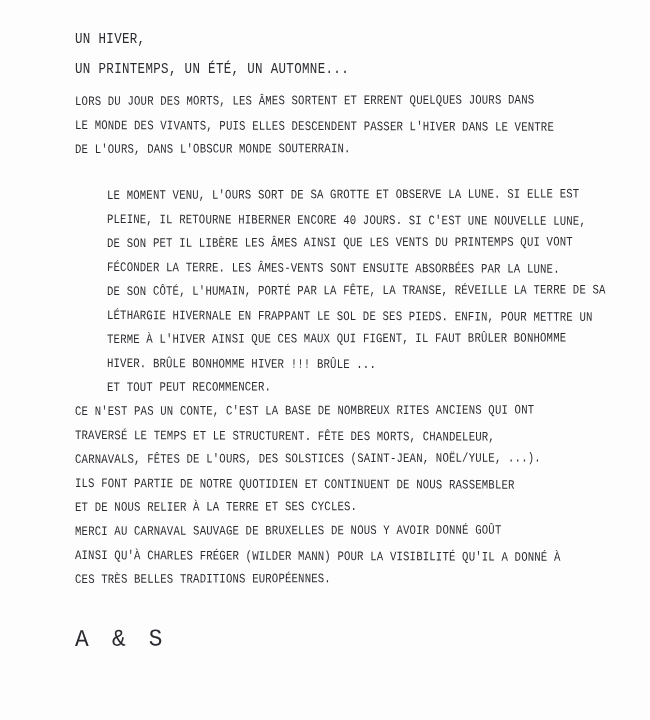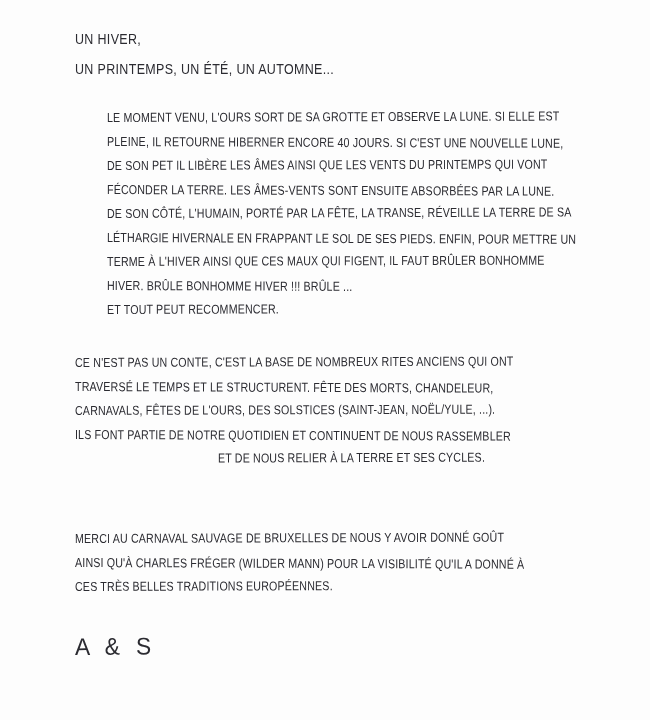--- a/index.html
+++ b/index.html
@@ -6,21 +6,21 @@
     margin: 0;
     padding: 0;
     background: #ffffff;
   }
   .page {
     position: relative;
     width: 650px;
     height: 720px;
     background: #fdfdfd;
     overflow: hidden;
-    font-family: Liberation Sans, sans-serif;
+    font-family: Liberation Mono, monospace;
     color: #2b2b31;
   }
   .content {
     position: absolute;
     left: 75px;
     top: 24px;
     width: 500px;
   }
   .intro-line {
     font-size: 14.5px;
@@ -39,42 +39,47 @@
     white-space: nowrap;
     letter-spacing: 0.2px;
     transform: scaleX(0.82);
     transform-origin: left center;
   }
   
   .para .text-line:nth-child(odd)  { transform: scaleX(0.82) rotate(-0.15deg); }
   .para .text-line:nth-child(even) { transform: scaleX(0.82) rotate(0.18deg); }
   .p1 { margin-top: 6px; }
   .p2 { margin-top: 22px; margin-left: 32px; }
-  .p3 { margin-top: 29px; text-align: right; }
-  .p4 { margin-top: 56px; }
+  .p3 { margin-top: 0; }
+  .p4 { }
   .signature {
     margin-top: 34px;
     font-size: 24px;
     letter-spacing: 5px;
     transform: scaleX(0.95) rotate(-0.4deg);
     transform-origin: left center;
     white-space: nowrap;
   }
 </style>
 </head>
 <body>
 
 <div class="page">
   <div class="content">
 
     <div>
       <div class="intro-line">UN HIVER,</div>
       <div class="intro-line">UN PRINTEMPS, UN ÉTÉ, UN AUTOMNE...</div>
     </div>
 
+    <div class="para p1">
+      <div class="text-line">LORS DU JOUR DES MORTS, LES ÂMES SORTENT ET ERRENT QUELQUES JOURS DANS</div>
+      <div class="text-line">LE MONDE DES VIVANTS, PUIS ELLES DESCENDENT PASSER L'HIVER DANS LE VENTRE</div>
+      <div class="text-line">DE L'OURS, DANS L'OBSCUR MONDE SOUTERRAIN.</div>
+    </div>
 
     <div class="para p2">
       <div class="text-line">LE MOMENT VENU, L'OURS SORT DE SA GROTTE ET OBSERVE LA LUNE. SI ELLE EST</div>
       <div class="text-line">PLEINE, IL RETOURNE HIBERNER ENCORE 40 JOURS. SI C'EST UNE NOUVELLE LUNE,</div>
       <div class="text-line">DE SON PET IL LIBÈRE LES ÂMES AINSI QUE LES VENTS DU PRINTEMPS QUI VONT</div>
       <div class="text-line">FÉCONDER LA TERRE. LES ÂMES-VENTS SONT ENSUITE ABSORBÉES PAR LA LUNE.</div>
       <div class="text-line">DE SON CÔTÉ, L'HUMAIN, PORTÉ PAR LA FÊTE, LA TRANSE, RÉVEILLE LA TERRE DE SA</div>
       <div class="text-line">LÉTHARGIE HIVERNALE EN FRAPPANT LE SOL DE SES PIEDS. ENFIN, POUR METTRE UN</div>
       <div class="text-line">TERME À L'HIVER AINSI QUE CES MAUX QUI FIGENT, IL FAUT BRÛLER BONHOMME</div>
       <div class="text-line">HIVER. BRÛLE BONHOMME HIVER !!! BRÛLE ...</div>

